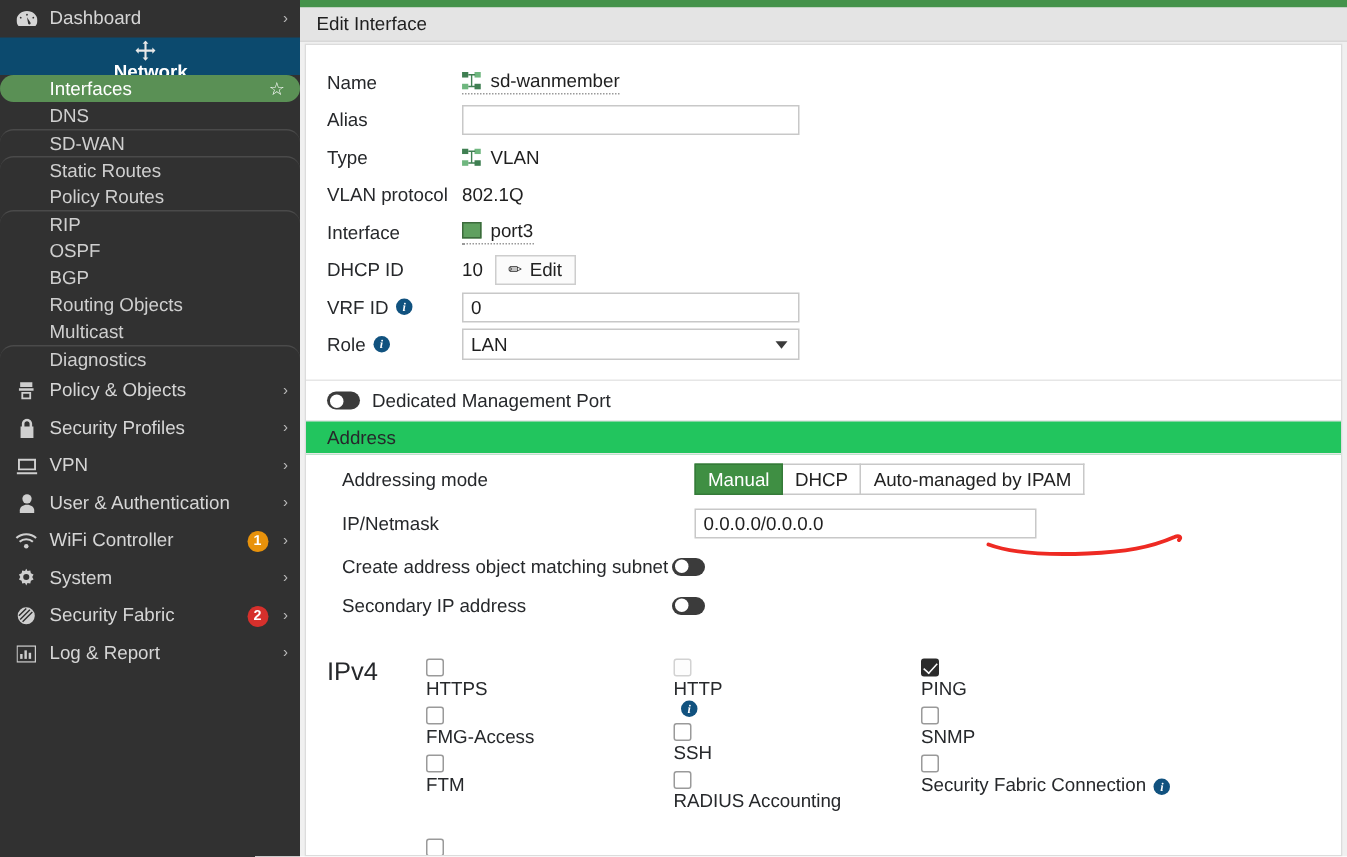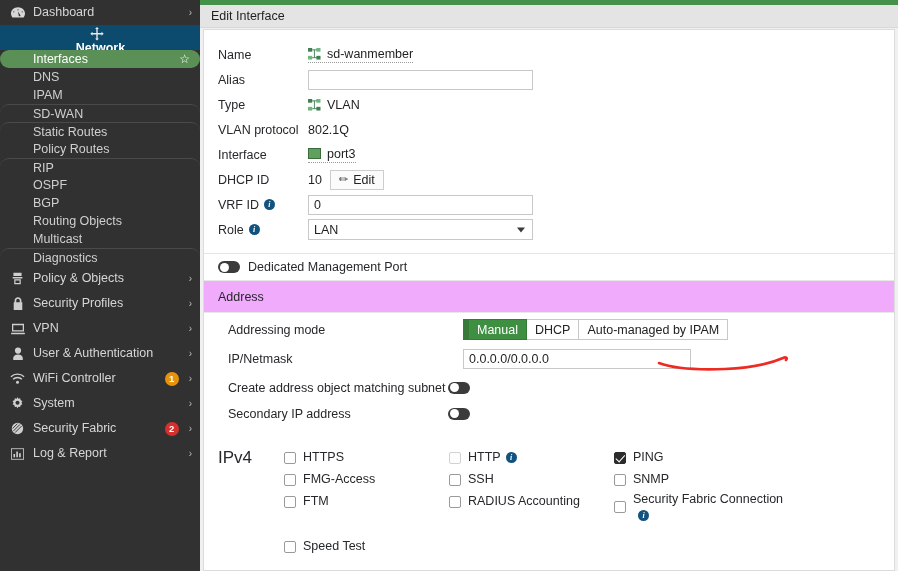--- a/index.html
+++ b/index.html
@@ -135,21 +135,21 @@
   }
   .pencil { font-size: 11px; color: #1f1f1f; }
 
   
   .hr-full { height: 1px; background: #e6e6e6; margin-top: 11px; }
   .toggle-row {
     height: 26px; display: flex; align-items: center;
     padding-left: 14px; background: #fff;
   }
   .sechead {
-    height: 33px; background: #f0abfc;
+    height: 23px; background: #22c55e;
     border-top: 1px solid #e8e8e8; border-bottom: 1px solid #e8e8e8;
     display: flex; align-items: center; padding-left: 14px;
     font-size: 12.5px; color: #26282b;
   }
 
   
   .toggle {
     width: 22px; height: 12px; border-radius: 6px;
     background: #3b3b3b; position: relative;
     display: inline-block; flex: 0 0 22px; cursor: pointer;
@@ -161,37 +161,37 @@
   .tgl-label { margin-left: 8px; font-size: 12.5px; color: #26282b; }
 
   
   .seg { display: inline-flex; height: 21px; }
   .seg .sbtn {
     display: inline-flex; align-items: center;
     padding: 0 8px; font-size: 12.5px;
     border: 1px solid #c8c8c8; border-left: none;
     background: #fff; color: #222; cursor: pointer;
   }
-  .seg .sbtn:first-child { border-left: 6px solid #404040; }
+  .seg .sbtn:first-child { border-left: 1px solid #404040; }
   .seg .sbtn.on { background: #3f8f43; color: #fff; border-color: #357a39; }
 
   .addr-row { display: flex; align-items: center; min-height: 25px; padding-left: 24px; }
   .addr-label { width: 235px; flex: 0 0 235px; font-size: 12.5px; color: #26282b; display:flex; align-items:center;}
   .addr-val { flex: 1 1 auto; display: flex; align-items: center; }
 
   
   #annot { position: absolute; left: 455px; top: 353px; pointer-events: none; }
 
   
   .admin-body { display: flex; padding: 9px 0 0 14px; }
   .admin-side { width: 66px; flex: 0 0 66px; font-size: 17px; padding-top: 1px; color:#26282b;}
   .admin-cols { flex: 1 1 auto; display: flex; }
   .acol { width: 165px; flex: 0 0 165px; }
   .acol.wide { width: 175px; flex: 0 0 175px; }
-  .cbrow { display: flex; align-items: center; min-height: 20px; margin-bottom: 2px; }
+  .cbrow { display: flex; align-items: flex-start; min-height: 20px; margin-bottom: 2px; flex-direction: column; }
   .cbox {
     width: 12px; height: 12px; flex: 0 0 12px;
     border: 1px solid #9a9a9a; background: #fff; border-radius: 2px;
     margin-right: 7px; margin-top: 2px; position: relative; cursor: pointer;
   }
   .cbox.checked { background: #2b2b2b; border-color: #2b2b2b; }
   .cbox.checked::after {
     content: ""; position: absolute; left: 3px; top: 0px;
     width: 4px; height: 7.5px; border: solid #fff;
     border-width: 0 1.6px 1.6px 0; transform: rotate(42deg);
@@ -226,23 +226,20 @@
       <span class="lbl">Network</span>
       <span class="chev">⌄</span>
     </div>
 
     <div class="subitem active">
       <span class="sublbl">Interfaces</span>
       <span class="star">☆</span>
     </div>
     <div class="subitem">
       <span class="sublbl">DNS</span>
-    </div>
-    <div class="subitem">
-      <span class="sublbl">IPAM</span>
     </div>
     <div class="subitem sepline">
       <span class="sublbl">SD-WAN</span>
     </div>
     <div class="subitem sepline">
       <span class="sublbl">Static Routes</span>
     </div>
     <div class="subitem">
       <span class="sublbl">Policy Routes</span>
     </div>

